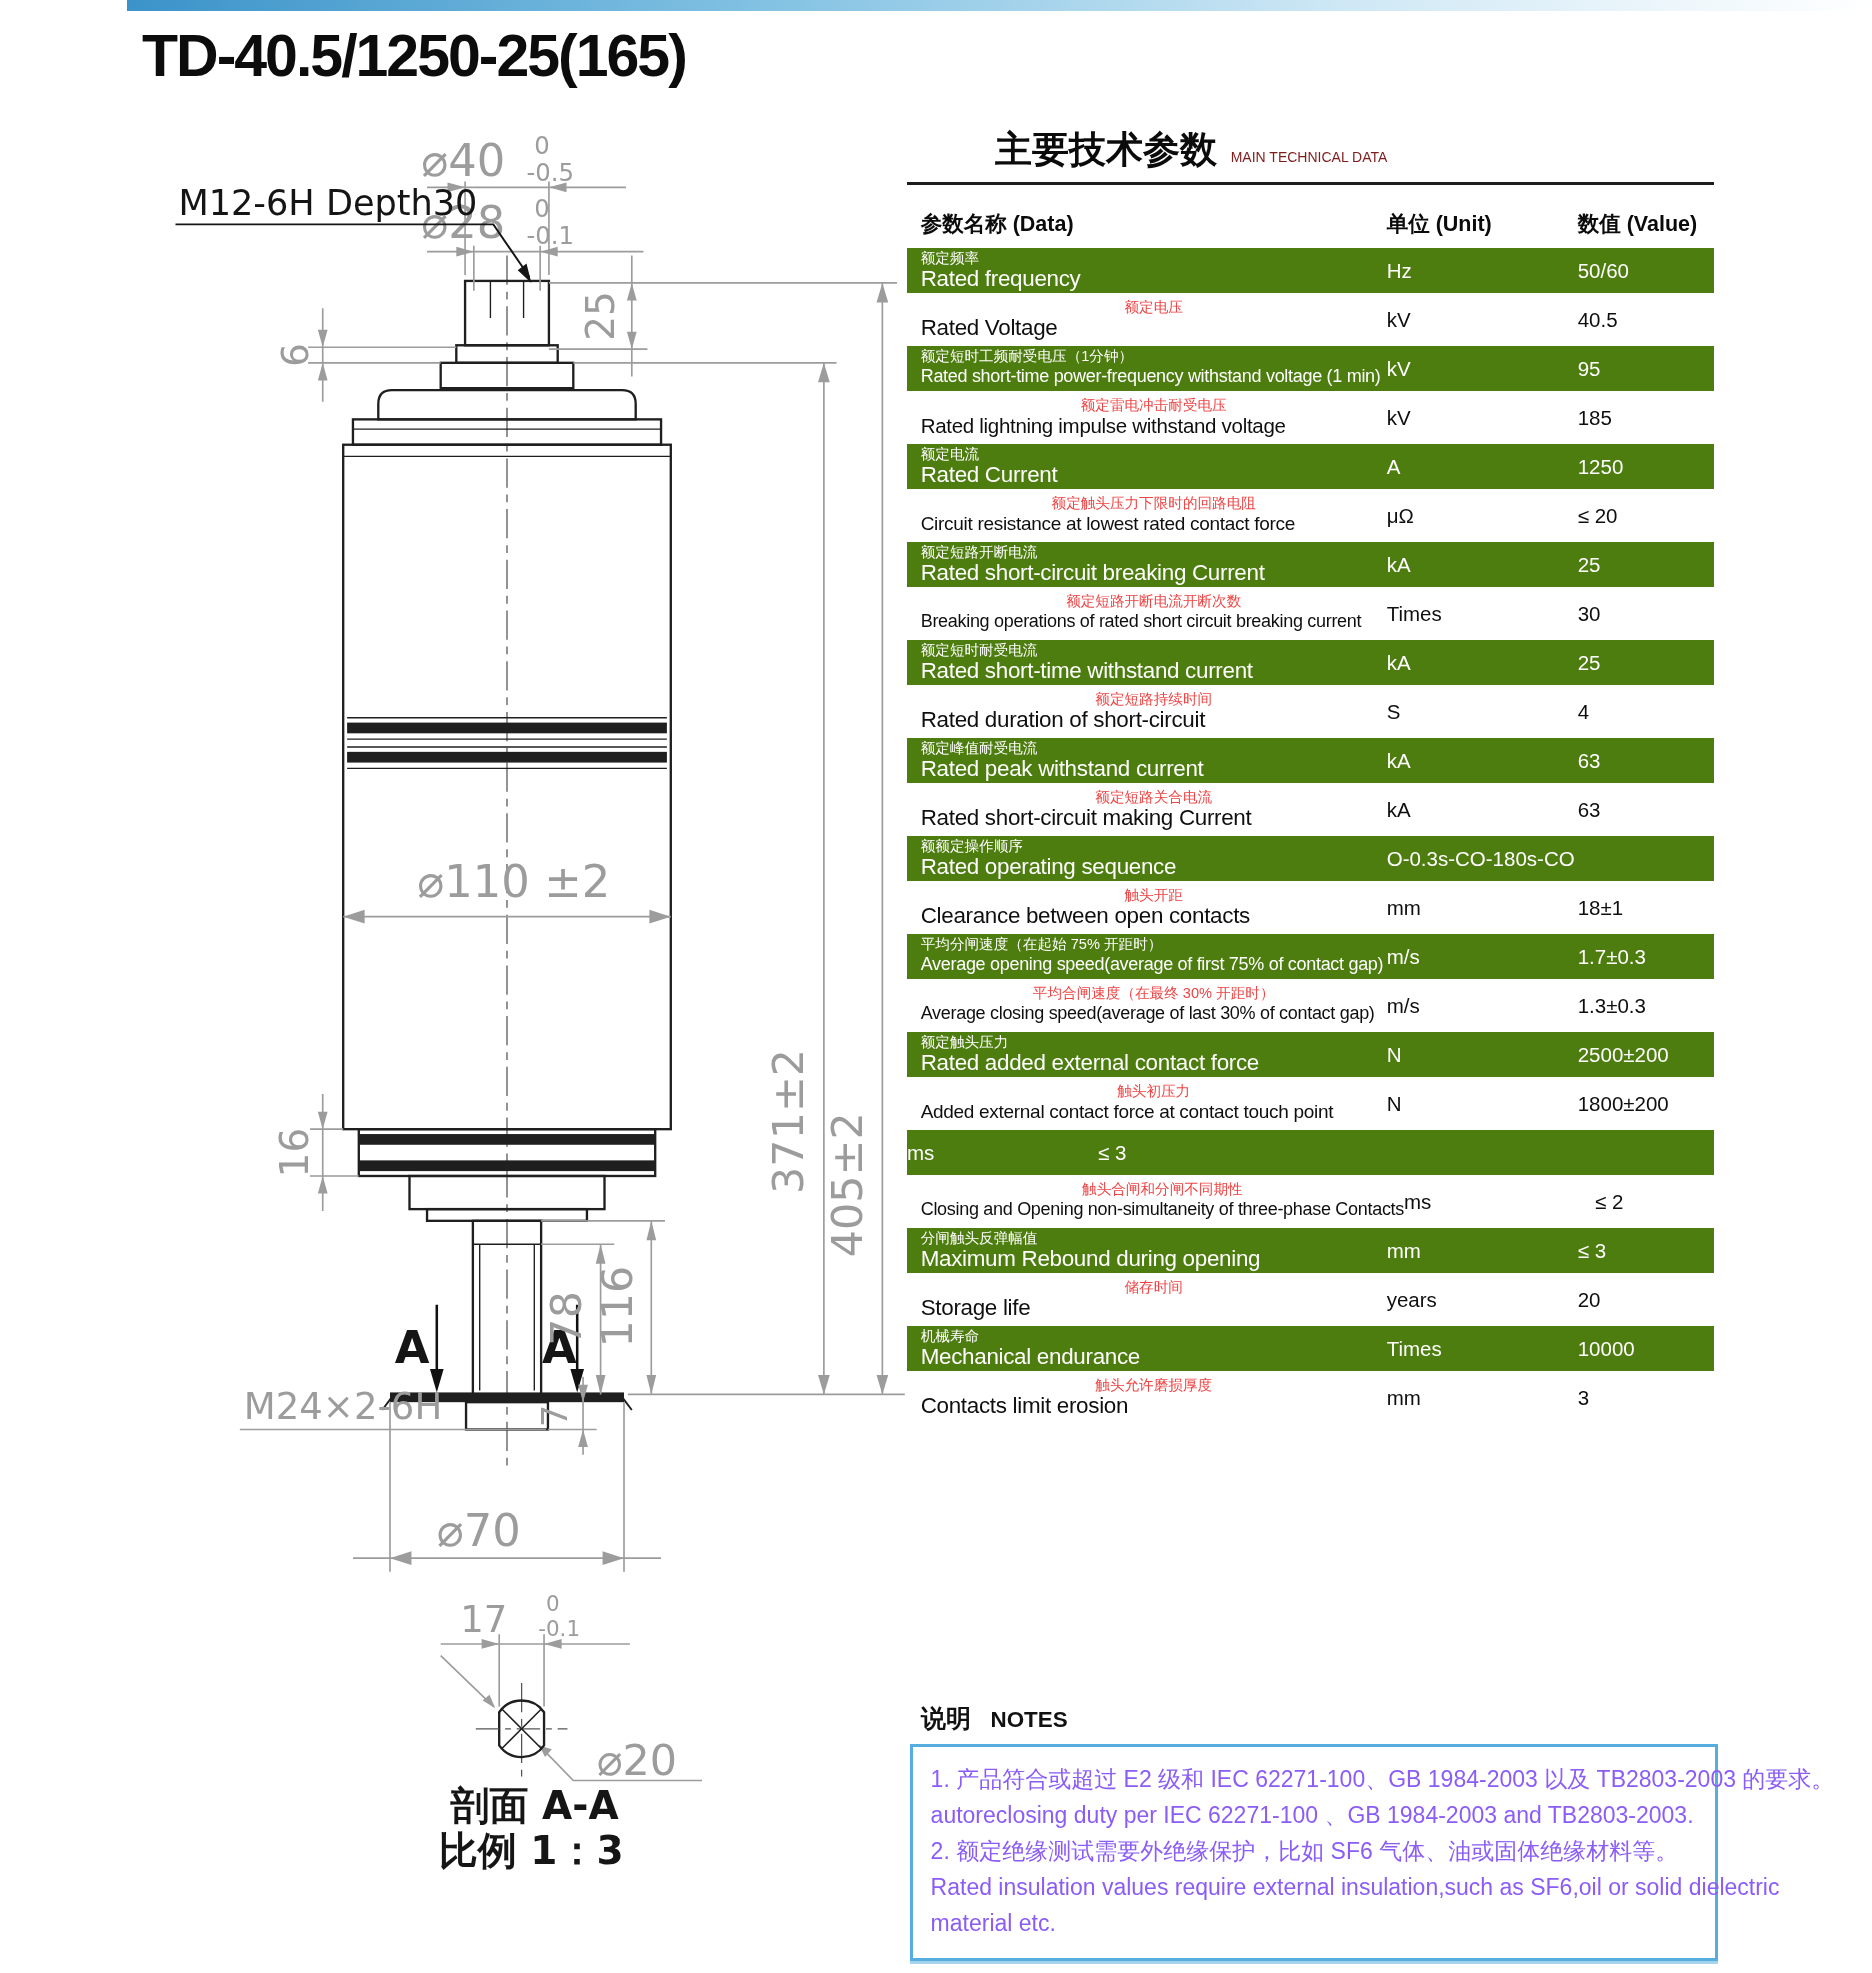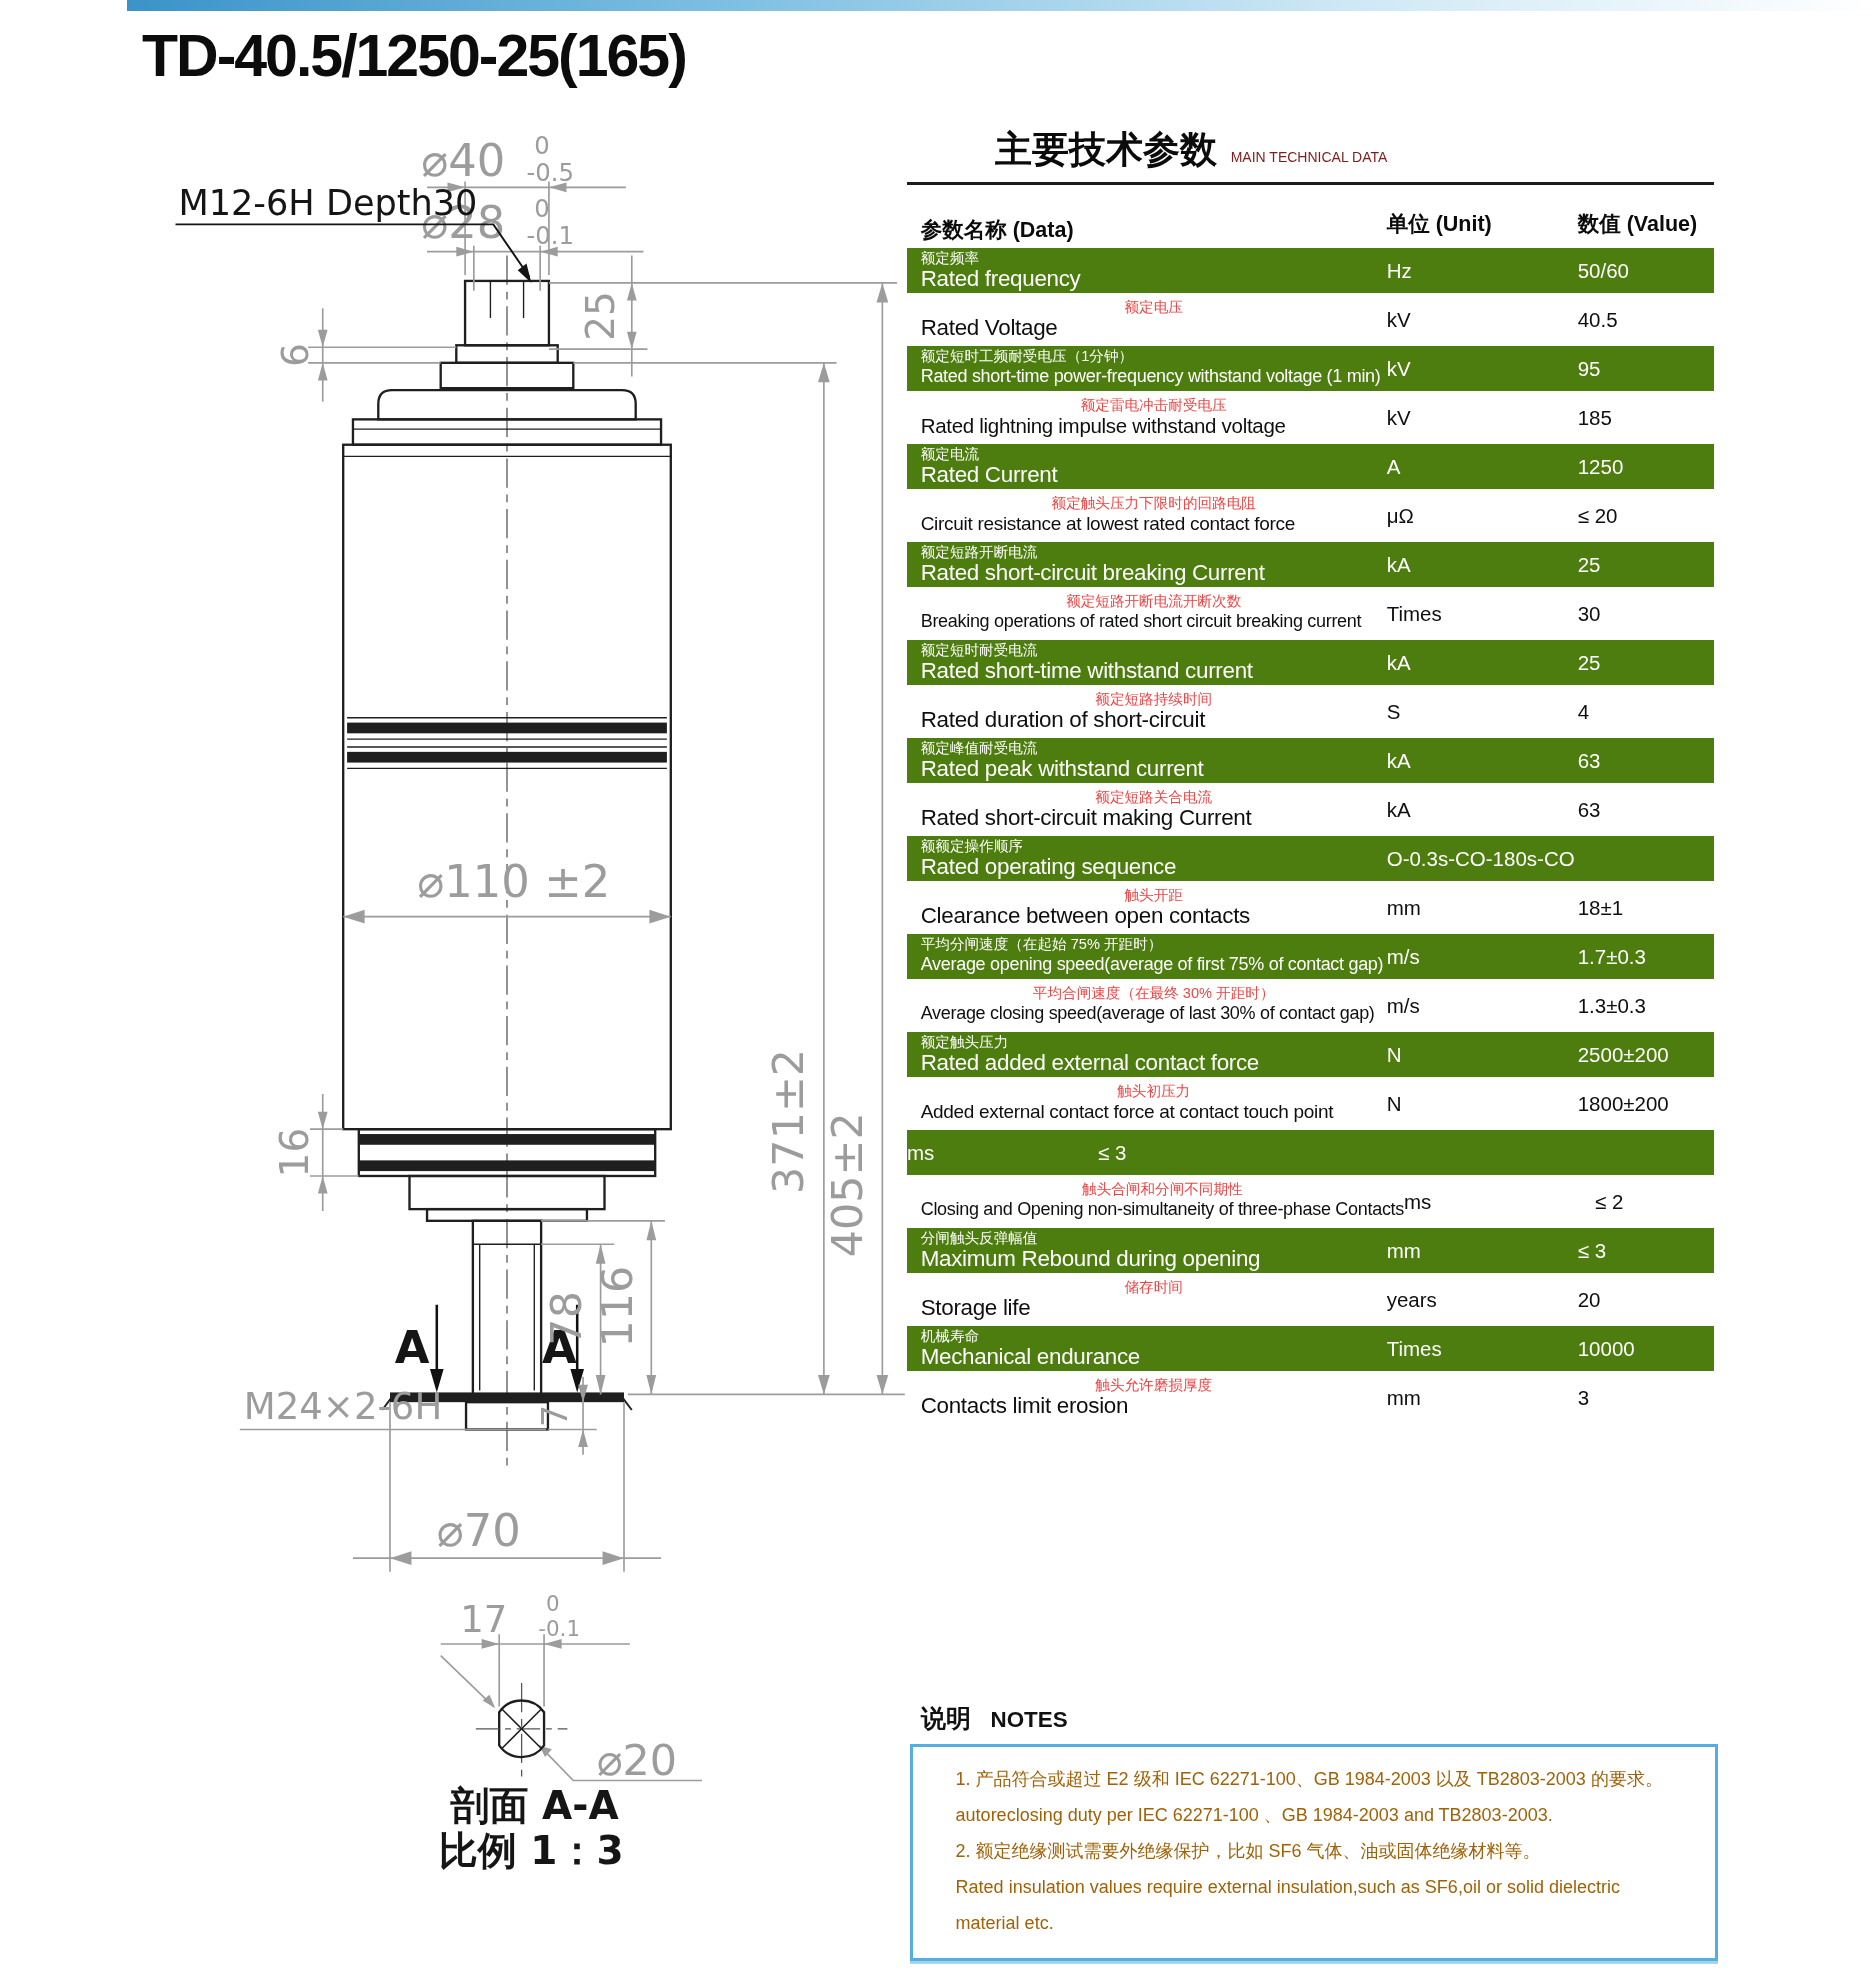--- a/index.html
+++ b/index.html
@@ -19,21 +19,21 @@
     left:142px;top:21.5px;
     font-size:59px;font-weight:800;letter-spacing:-2px;color:#0c0c0c;
     font-family:"Liberation Sans","DejaVu Sans",sans-serif;
   }
   
   .tbl-title{left:995px;top:125px;display:flex;align-items:baseline;gap:13.7px;white-space:nowrap;}
   .tbl-title .cnbig{font-size:37px;font-weight:800;color:#0b0b0b;}
   .tbl-title .ensmall{font-size:14px;font-weight:400;color:#7f1d1d;}
   .tbl-rule{left:907px;top:182px;width:807px;height:2.9px;background:#1c1c1c;}
   .tbl-colhead{left:907px;top:209px;width:807px;display:flex;font-weight:700;font-size:21.5px;color:#0b0b0b;}
-  .tbl-colhead .h1{flex:0 0 466px;padding-left:13.7px;margin-top:6px;}
+  .tbl-colhead .h1{flex:0 0 466px;padding-left:13.7px;}
   .tbl-colhead .h2{flex:0 0 191px;}
   .tbl-colhead .h3{flex:1;}
   .tbl-rows{left:907px;top:246px;width:807px;}
   .trow{height:49px;display:flex;align-items:center;box-sizing:border-box;}
   .trow.blue{background:#4d7c0f;border-top:2.9px solid #fff;border-bottom:2.9px solid #fff;}
   .trow .c-name{flex:0 0 466px;padding-left:13.7px;overflow:visible;white-space:nowrap;}
   .trow .c-unit{flex:0 0 191px;font-size:20.5px;white-space:nowrap;}
   .trow .c-val{flex:1;font-size:20.5px;white-space:nowrap;}
   .trow .cn{font-size:14.6px;line-height:16.6px;}
   .trow .en{font-size:22.4px;line-height:25px;letter-spacing:-0.3px;}
@@ -43,21 +43,21 @@
   
   .notes-head{left:921px;top:1702px;display:flex;align-items:baseline;gap:19.5px;}
   .notes-head .cn{font-size:25px;font-weight:800;}
   .notes-head .en{font-size:22.4px;font-weight:800;}
   .notes-box{
     left:910px;top:1744px;width:808px;height:217px;box-sizing:border-box;
     border:3.9px solid #56aede;background:#fff;
     padding:13.7px 17.6px 0 17.6px;
     box-shadow:0 2.9px 0 rgba(86,174,222,0.55);
   }
-  .note-line{font-size:18px;line-height:36px;color:#a16207;white-space:nowrap;margin-left:25px;}
+  .note-line{font-size:23px;line-height:36px;color:#8b5cf6;white-space:nowrap;}
   .note-line.justify{word-spacing:4.9px;}
   
   svg{position:absolute;left:0;top:0;}
   svg text{font-family:"DejaVu Sans","Liberation Sans",sans-serif;}
   .dimtxt{fill:#9c9c9c;}
   .blktxt{fill:#151515;}
 </style>
 </head>
 <body>
 

